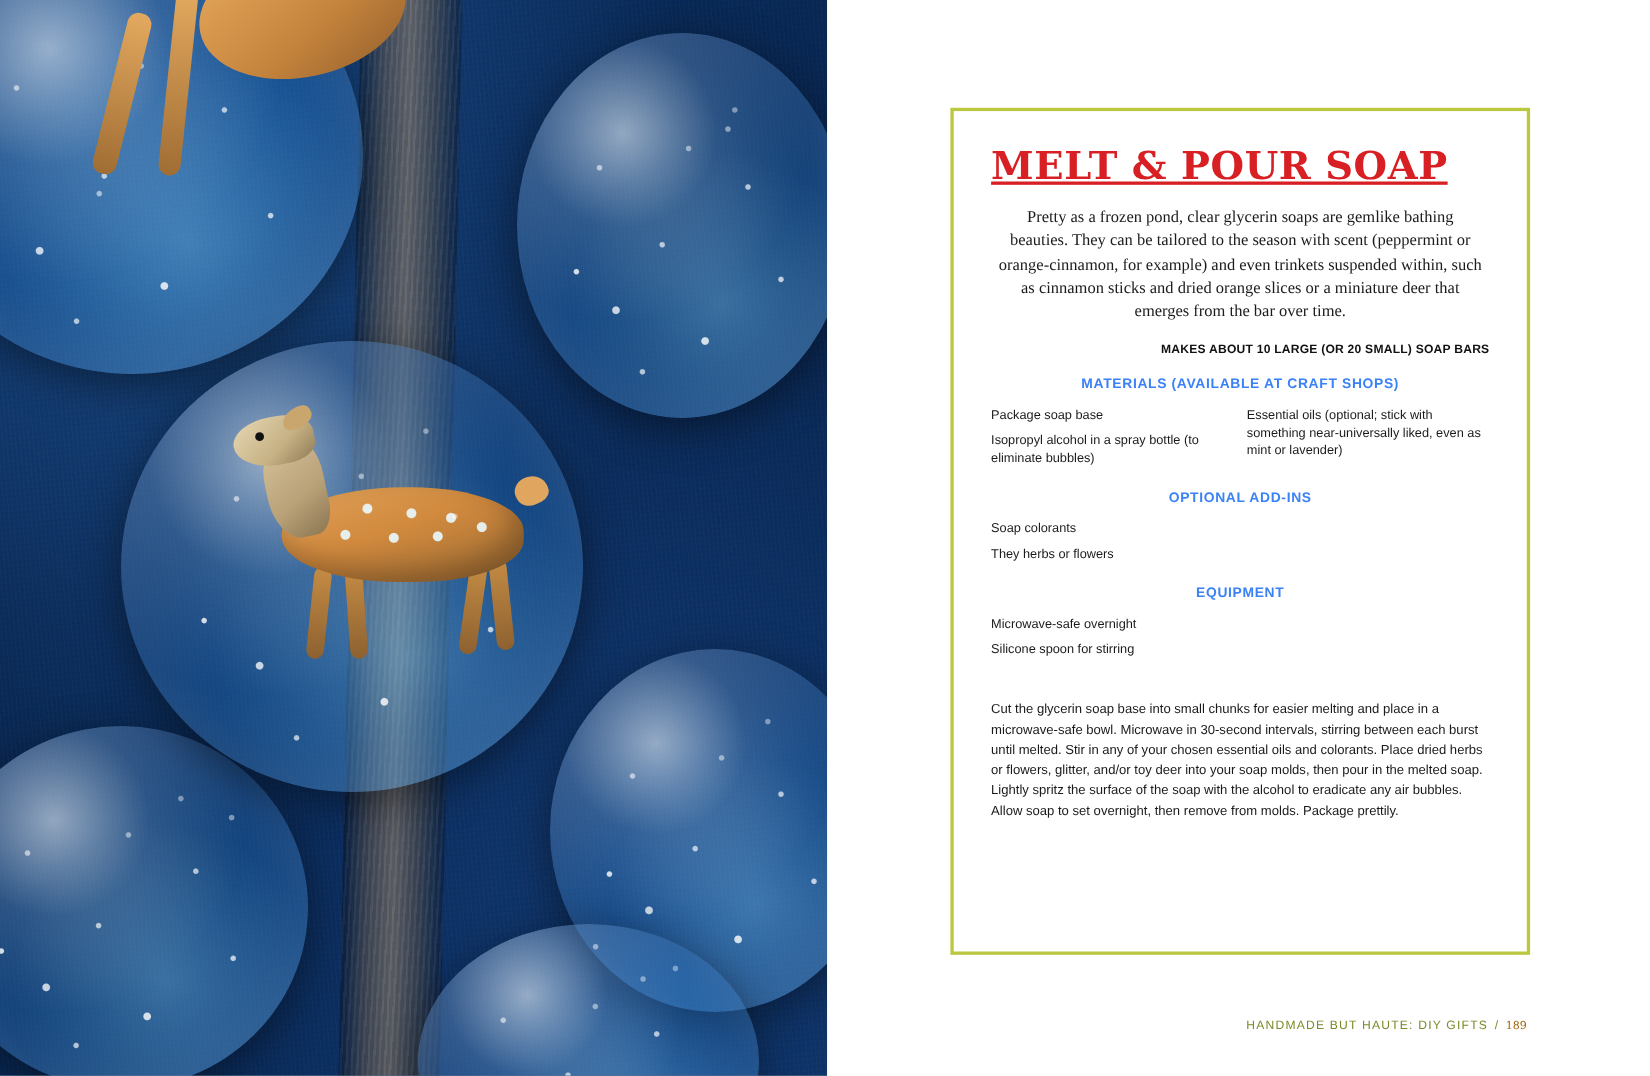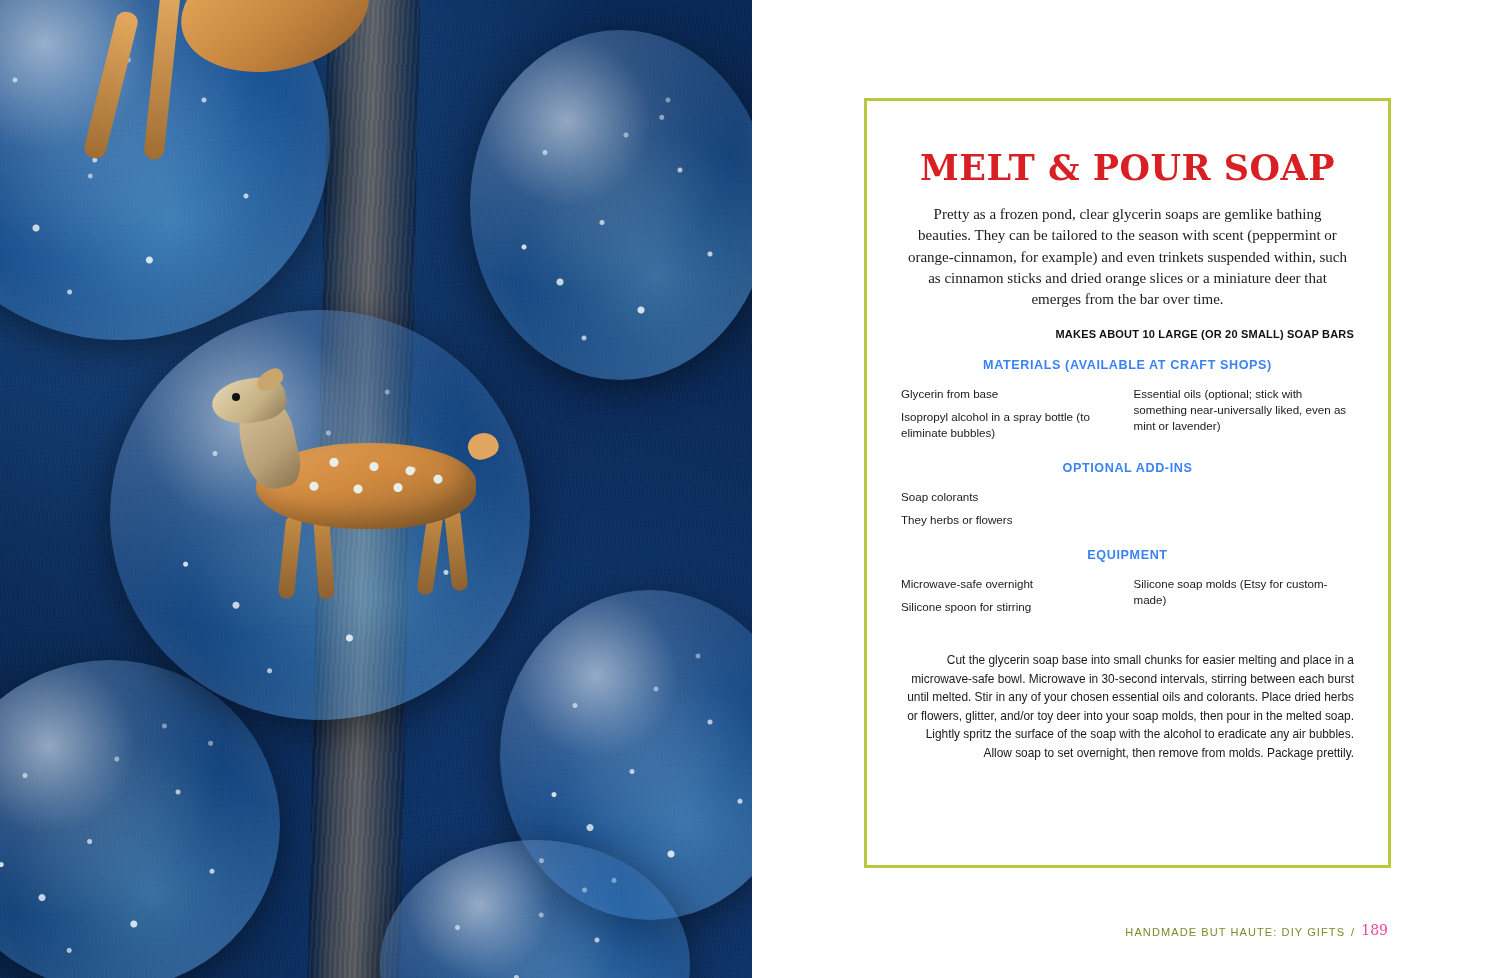--- a/index.html
+++ b/index.html
@@ -253,23 +253,23 @@
   }
   .recipe-inner {
     padding: 28px 34px 0 34px;
   }
   .recipe-title {
     font-family: "DejaVu Serif", serif;
     font-weight: bold;
     font-size: 35px;
     letter-spacing: 0.5px;
     color: #d81f23;
-    text-align: center;
-    margin: 18px 0 16px 0;
+    margin: 2px 0 16px 0;
     text-transform: uppercase;
+    text-decoration: underline;
   }
   .intro {
     font-family: "Liberation Serif", serif;
     font-size: 15px;
     line-height: 1.42;
     color: #1b1b1b;
     text-align: center;
     margin: 0 6px 18px 6px;
   }
   .makes-line {
@@ -307,40 +307,39 @@
   .two-col .col.right { padding-right: 0; padding-left: 6px; }
   .two-col .item {
     margin-bottom: 7px;
   }
   .instructions {
     font-family: "Liberation Sans", sans-serif;
     font-size: 11.9px;
     line-height: 1.56;
     color: #1a1a1a;
     margin-top: 30px;
-    text-align: right;
   }
   .footer {
     position: absolute;
     right: 112px;
     bottom: 40px;
     display: flex;
     align-items: flex-end;
     gap: 6px;
     font-family: "Liberation Sans", sans-serif;
     font-size: 11px;
     letter-spacing: 1.1px;
     color: #7c8a2a;
     text-transform: uppercase;
   }
   .footer .pagenum {
     font-family: "DejaVu Serif", serif;
-    font-size: 14px;
+    font-size: 10px;
     letter-spacing: 0;
-    color: #ec4899;
+    color: #a16207;
   }
   .footer .slash { color: #7c8a2a; }
 </style>
 </head>
 <body>
 
 <div class="spread">
 
   <div class="photo-page">
     <div class="photo-bg"></div>
@@ -384,21 +383,21 @@
 
         <h1 class="recipe-title">MELT &amp; POUR SOAP</h1>
 
         <p class="intro">Pretty as a frozen pond, clear glycerin soaps are gemlike bathing beauties. They can be tailored to the season with scent (peppermint or orange-cinnamon, for example) and even trinkets suspended within, such as cinnamon sticks and dried orange slices or a miniature deer that emerges from the bar over time.</p>
 
         <div class="makes-line">MAKES ABOUT 10 LARGE (OR 20 SMALL) SOAP BARS</div>
 
         <div class="section-head">MATERIALS (AVAILABLE AT CRAFT SHOPS)</div>
         <div class="two-col">
           <div class="col left">
-            <div class="item">Glycerin from base</div>
+            <div class="item">Package soap base</div>
             <div class="item">Isopropyl alcohol in a spray bottle (to eliminate bubbles)</div>
           </div>
           <div class="col right">
             <div class="item">Essential oils (optional; stick with something near-universally liked, even as mint or lavender)</div>
           </div>
         </div>
 
         <div class="section-head">OPTIONAL ADD-INS</div>
         <div class="two-col">
           <div class="col left">
@@ -406,23 +405,20 @@
             <div class="item">They herbs or flowers</div>
           </div>
         </div>
 
         <div class="section-head">EQUIPMENT</div>
         <div class="two-col">
           <div class="col left">
             <div class="item">Microwave-safe overnight</div>
             <div class="item">Silicone spoon for stirring</div>
           </div>
-          <div class="col right">
-            <div class="item">Silicone soap molds (Etsy for custom-made)</div>
-          </div>
         </div>
 
         <p class="instructions">Cut the glycerin soap base into small chunks for easier melting and place in a microwave-safe bowl. Microwave in 30-second intervals, stirring between each burst until melted. Stir in any of your chosen essential oils and colorants. Place dried herbs or flowers, glitter, and/or toy deer into your soap molds, then pour in the melted soap. Lightly spritz the surface of the soap with the alcohol to eradicate any air bubbles. Allow soap to set overnight, then remove from molds. Package prettily.</p>
 
       </div>
     </div>
 
     <div class="footer">
       <span>HANDMADE BUT HAUTE: DIY GIFTS</span>
       <span class="slash">/</span>

